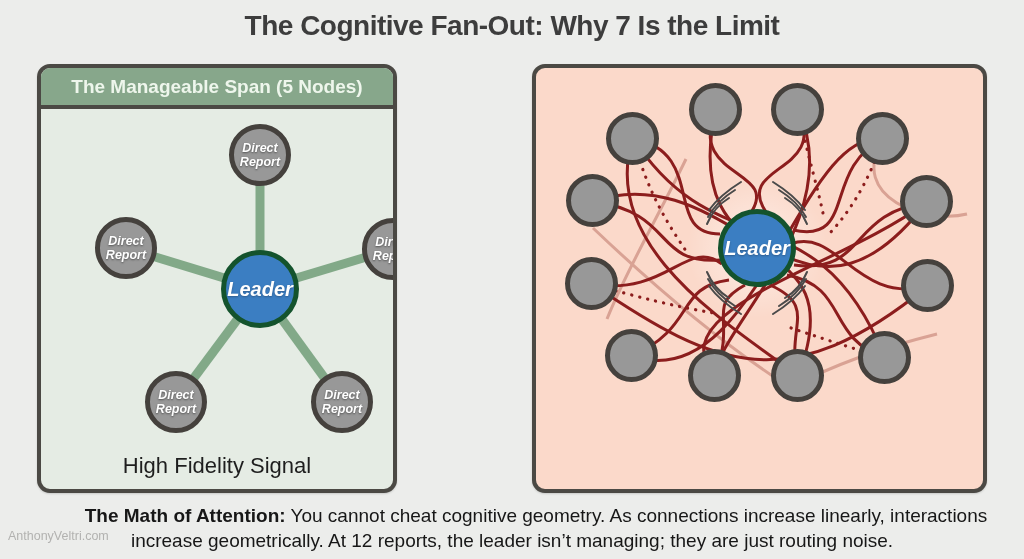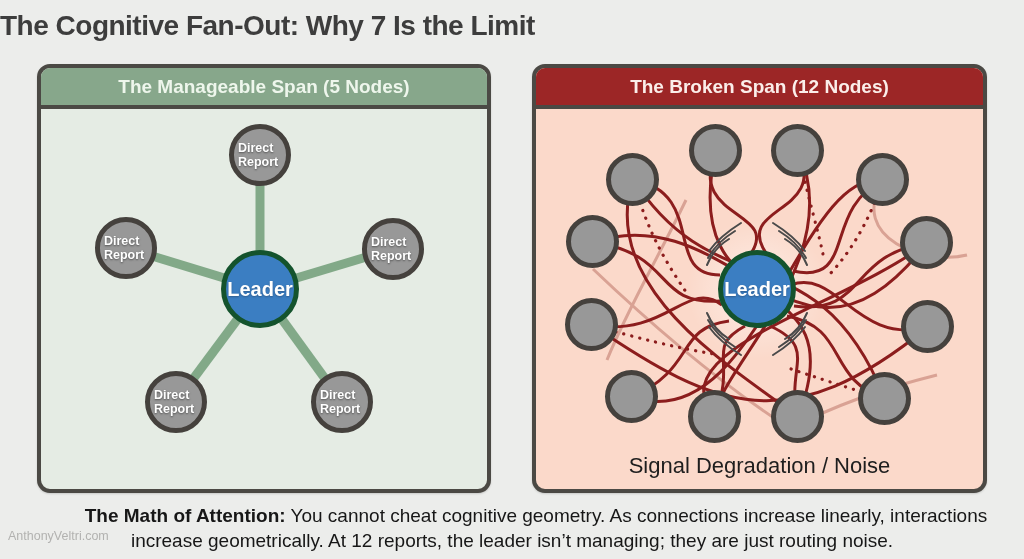--- a/index.html
+++ b/index.html
@@ -2,42 +2,42 @@
 <html><head>
 <meta charset="utf-8">
 <style>
   html,body{margin:0;padding:0;}
   body{
     width:1024px;height:559px;position:relative;overflow:hidden;
     background:#ecedeb;
     font-family:"Liberation Sans", sans-serif;
   }
   .main-title{
-    position:absolute;top:10px;left:0;width:100%;text-align:left;
+    position:absolute;top:10px;left:0;width:100%;text-align:center;
     font-size:28px;font-weight:bold;color:#3d3d3d;letter-spacing:-0.5px;margin:0;
   }
   .panel{
     position:absolute;top:64px;height:429px;box-sizing:border-box;
     border:4px solid #4b4944;border-radius:13px;overflow:hidden;
     box-shadow:0 1px 2px rgba(0,0,0,0.15);
   }
-  .panel.left{left:37px;width:454px;background:#e5ece4;}
+  .panel.left{left:37px;width:360px;background:#e5ece4;}
   .panel.right{left:532px;width:455px;background:#fbd9ca;}
   .panel-header{
     height:37px;border-bottom:4px solid #4b4944;
     display:flex;align-items:center;justify-content:center;
     font-size:19px;font-weight:bold;
   }
   .panel.left .panel-header{background:#87a78b;color:#eef6ec;}
   .panel.right .panel-header{background:#9c2626;color:#fbeeea;}
   .panel-body{position:relative;height:380px;}
   svg.edges{position:absolute;left:0;top:0;}
   .node{
     position:absolute;border-radius:50%;box-sizing:border-box;
-    display:flex;align-items:center;justify-content:center;text-align:left;
+    display:flex;align-items:center;justify-content:center;text-align:center;font-style:italic;
   }
   .node.dr{
     width:62px;height:62px;background:#989898;border:5px solid #45413d;
     color:#ffffff;font-size:12.5px;font-weight:bold;line-height:1.12;
     text-shadow:0 1px 2px rgba(45,45,45,0.65);
   }
   .node.dr span{display:block;width:44px;}
   .node.gray12{width:53px;height:53px;background:#989898;border:5px solid #45413d;}
   .node.leader{
     width:78px;height:78px;background:#3b7ec2;border:5px solid #14532d;
@@ -85,25 +85,25 @@
       </div>
     <div class="node dr" style="left:104px;top:262px">
         <span>Direct Report</span>
       </div>
     <div class="node dr" style="left:270px;top:262px">
         <span>Direct Report</span>
       </div>
     <div class="node leader" style="left:180px;top:141px">
         <span>Leader</span>
       </div>
+    <div class="panel-caption">High Fidelity Signal</div>
   </div>
 </div>
 
 <div class="panel right">
-  <div class="panel-header">The Broken Span (12 Nodes)</div>
   <div class="panel-body">
     <svg class="edges" width="447" height="380" viewBox="0 0 447 380">
       <defs>
         <radialGradient id="halo" cx="50%" cy="50%" r="50%">
           <stop offset="0%" stop-color="#ffffff" stop-opacity="0.55"></stop>
           <stop offset="100%" stop-color="#ffffff" stop-opacity="0"></stop>
         </radialGradient>
       </defs>
       <circle cx="221" cy="180" r="70" fill="url(#halo)"></circle>
 
@@ -168,21 +168,20 @@
     <div class="node gray12" style="left:364px;top:107px"></div>
     <div class="node gray12" style="left:29px;top:189px"></div>
     <div class="node gray12" style="left:365px;top:191px"></div>
     <div class="node gray12" style="left:69px;top:261px"></div>
     <div class="node gray12" style="left:152px;top:281px"></div>
     <div class="node gray12" style="left:235px;top:281px"></div>
     <div class="node gray12" style="left:322px;top:263px"></div>
     <div class="node leader" style="left:182px;top:141px">
         <span>Leader</span>
       </div>
-    <div class="panel-caption">Signal Degradation / Noise</div>
   </div>
 </div>
 
 <div class="footer-note">
   <strong>The Math of Attention:</strong>
   <span>You cannot cheat cognitive geometry. As connections increase linearly, interactions increase geometrically. At 12 reports, the leader isn’t managing; they are just routing noise.</span>
 </div>
 
 <div class="watermark">AnthonyVeltri.com</div>
 

